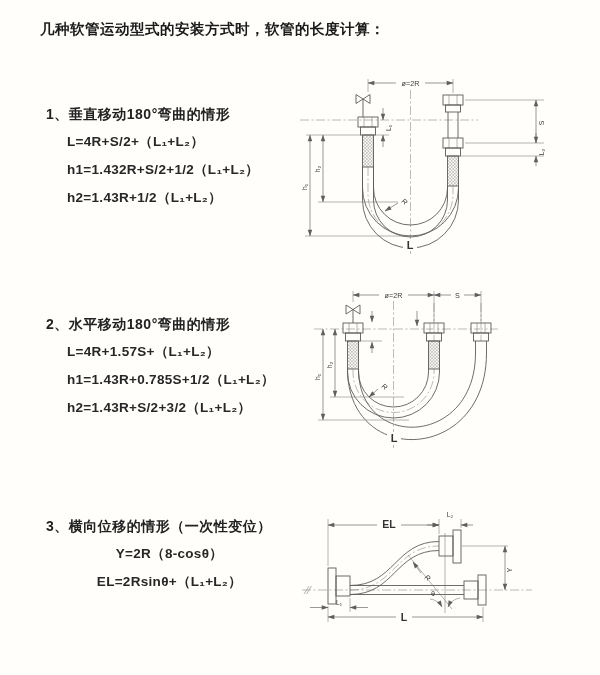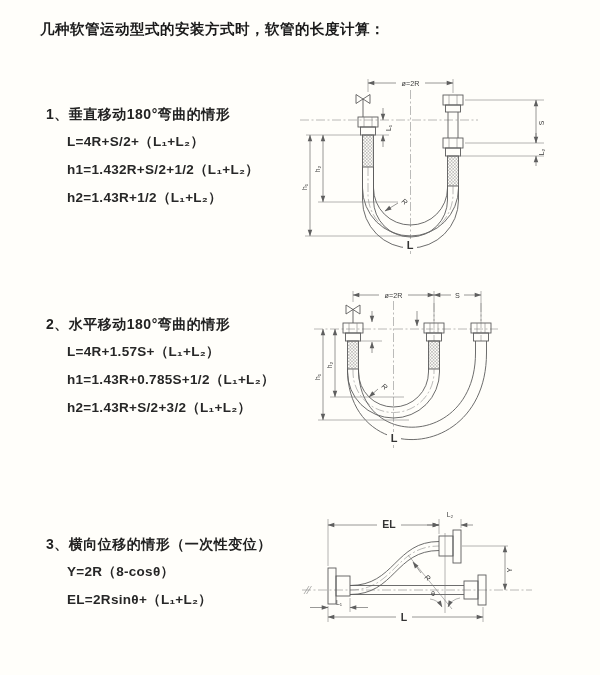--- a/index.html
+++ b/index.html
@@ -15,21 +15,21 @@
   }
   .section{position:absolute;}
   .heading{font-size:14px;font-weight:600;letter-spacing:.5px;line-height:16px;color:#222;}
   .formulas{margin:10px 0 0 21px;}
   .formula{
     margin-top:12px;font-size:13.5px;font-weight:700;line-height:16px;
     letter-spacing:.3px;color:#272727;
   }
   .sec1{left:46px;top:106px;}
   .sec2{left:46px;top:304px;margin-top:12px;}
-  .sec3{left:46px;top:536px;}
+  .sec3{left:46px;top:518px;text-align:center;}
   .diagram{position:absolute;}
   .d1{left:298px;top:68px;}
   .d2{left:312px;top:283px;}
   .d3{left:300px;top:505px;}
   
   .ol{stroke:#5c5c5c;stroke-width:.9;fill:none;}
   .thin{stroke:#757575;stroke-width:.55;fill:none;}
   .dim{stroke:#616161;stroke-width:.65;fill:none;}
   .cl{stroke:#828282;stroke-width:.55;fill:none;stroke-dasharray:9 2.5 2 2.5;}
   .braid{stroke:#5c5c5c;stroke-width:.9;}

